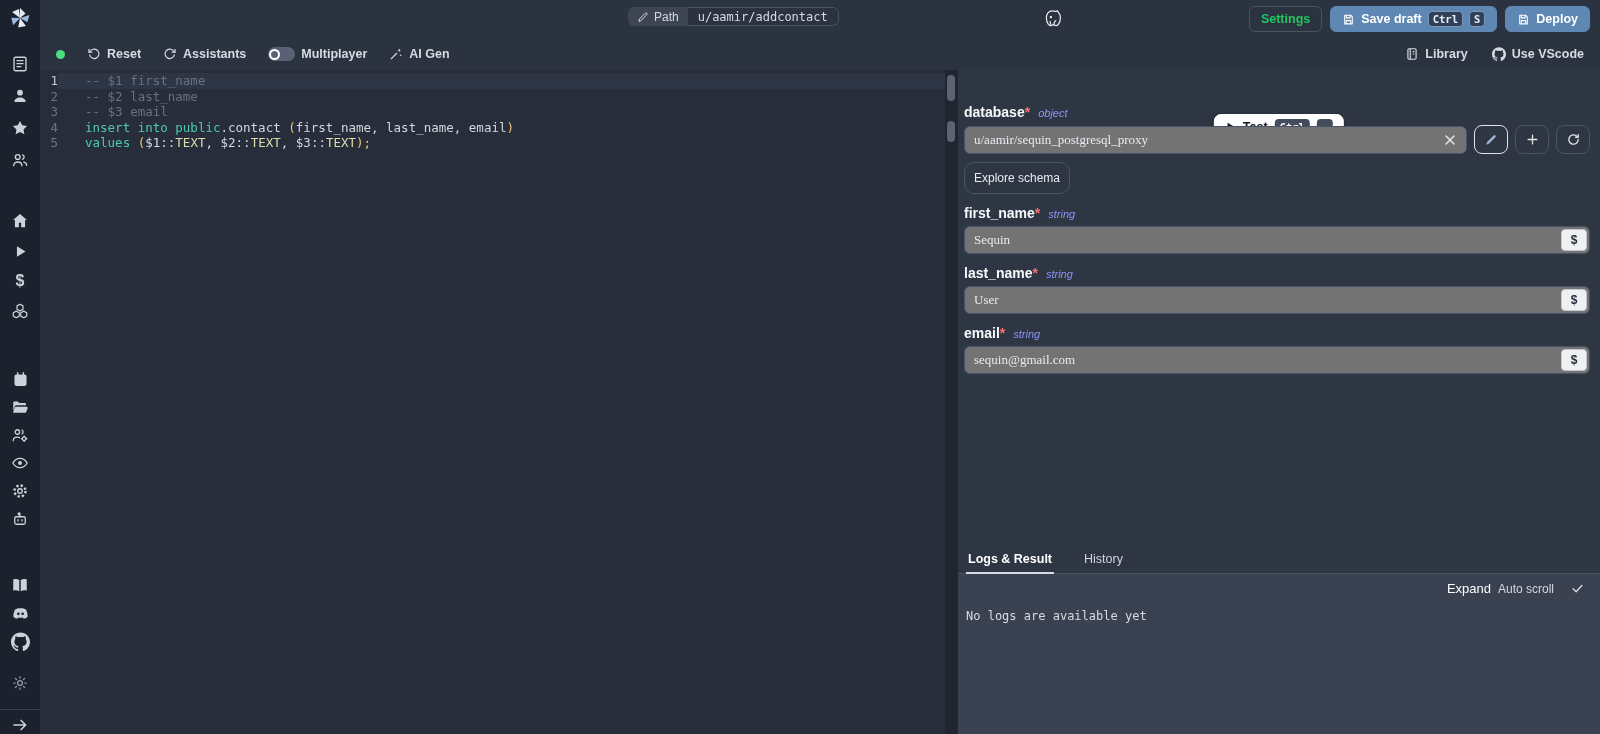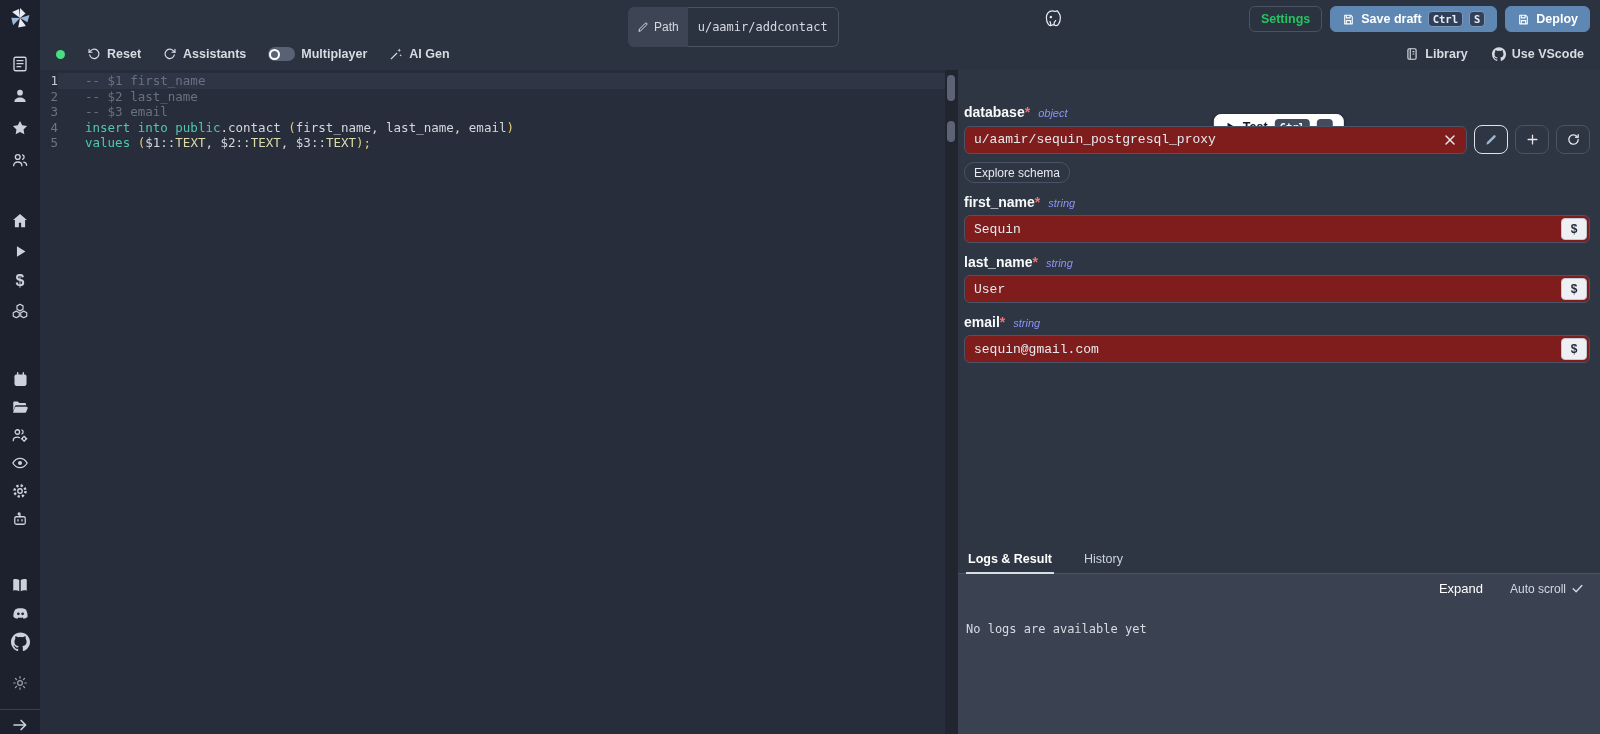--- a/index.html
+++ b/index.html
@@ -27,21 +27,21 @@
 
   
   .main { flex:1; display:flex; flex-direction:column; min-width:0; }
 
   .topbar { height:38px; background:#2b3240; display:flex; align-items:center;
     position:relative; padding-left:8px; flex-shrink:0; }
   .name-input { width:364px; height:25px; background:#262c39; border:1px solid #4a5264;
     border-radius:8px; color:#f3f4f6; font-size:13px; font-weight:600; padding:0 10px;
     outline:none; font-family:"Liberation Sans",sans-serif; }
   .path-group { position:absolute; left:588px; top:7px; display:flex; align-items:stretch;
-    height:40px; border-radius:6px; overflow:hidden; font-size:12px; cursor:pointer; }
+    height:19px; border-radius:6px; overflow:hidden; font-size:12px; cursor:pointer; }
   .path-left { display:flex; align-items:center; gap:5px; background:#3d4554; color:#d6dae2;
     padding:0 9px; }
   .path-right { display:flex; align-items:center; background:#2b3240; border:1px solid #4a5264;
     border-left:none; border-radius:0 6px 6px 0; color:#d6dae2; padding:0 10px; font-size:12px; }
   .pg-logo { position:absolute; left:1002px; top:8px; width:21px; height:21px; color:#e8ebf0; }
   .topbar-right { margin-left:auto; display:flex; align-items:center; gap:8px; padding-right:10px; }
   .btn { display:inline-flex; align-items:center; gap:6px; height:26px; border-radius:6px;
     font-size:12.5px; font-weight:600; padding:0 11px; cursor:pointer; border:1px solid transparent; }
   .btn-outline { border-color:#4a5264; background:transparent; color:#22c55e;margin-left:32px; }
   .btn-blue { background:#5e87b3; color:#ffffff; border-color:#5e87b3; }
@@ -91,43 +91,43 @@
     font-size:10.5px; padding:0 5px; height:16px; display:inline-flex; align-items:center; }
   .fields { padding:0 10px 0 6px; flex-shrink:0; }
   .flabel { display:flex; align-items:baseline; gap:8px; margin-bottom:5px; }
   .fname { font-size:14px; font-weight:700; color:#f9fafb; }
   .req { color:#f87171; font-weight:700; }
   .ftype { font-size:11px; font-style:italic; color:#8b95f6; }
   .field { margin-top:11px; }
   .field:first-child { margin-top:0; }
   .inrow { display:flex; gap:7px; align-items:center; }
   .inwrap { position:relative; flex:1; }
-  .tinput { width:100%; height:28px; background:#7f1d1d; border:1px solid #4b5366; border-radius:6px;
-    color:#e7eaef; font-size:13px; padding:0 40px 0 9px; outline:none; font-family:Liberation Mono, monospace; }
+  .tinput { width:100%; height:28px; background:#737373; border:1px solid #4b5366; border-radius:6px;
+    color:#e7eaef; font-size:13px; padding:0 40px 0 9px; outline:none; font-family:Liberation Serif, serif; }
   .in-x { position:absolute; right:9px; top:6px; width:16px; height:16px; color:#e5e7eb; cursor:pointer; }
   .sq-btn { width:34px; height:29px; border-radius:8px; border:1px solid #4a5264; background:transparent;
     display:flex; align-items:center; justify-content:center; color:#e5e7eb; cursor:pointer; flex-shrink:0; }
   .sq-edit { border:1px solid #dfe3ea; color:#9db4d4; }
   .dollar-btn { position:absolute; right:3px; top:3px; width:26px; height:22px; background:#eef0f3;
     border:1px solid #c3c9d2; border-radius:4px; color:#1f2937; font-size:12px; font-weight:700;
     display:flex; align-items:center; justify-content:center; cursor:pointer; }
-  .explore-btn { margin-top:8px; height:21px; display:inline-flex; align-items:center; padding:0 9px;
+  .explore-btn { margin-top:8px; height:32px; display:inline-flex; align-items:center; padding:0 9px;
     border:1px solid #4a5264; border-radius:10px; background:transparent; color:#e7eaef; font-size:12px;
     cursor:pointer; }
 
   .spacer { flex:1; }
   .tabs { display:flex; gap:28px; padding-left:8px; border-bottom:1px solid #4a5264; flex-shrink:0; }
   .tab { font-size:12.5px; padding:4px 2px 6px; color:#cfd4dd; cursor:pointer;
     border-bottom:2px solid transparent; margin-bottom:-1px; }
   .tab.active { color:#ffffff; border-bottom-color:#d8dce3; font-weight:600; }
   .logs { height:160px; background:#3a4150; flex-shrink:0; padding:7px 16px 0 8px; }
   .logs-head { display:flex; justify-content:flex-end; align-items:center; gap:7px; }
   .expand { font-size:13px; font-weight:400; color:#ffffff; cursor:pointer; }
-  .autoscroll { font-size:12px; color:#d3d8e0; cursor:pointer; display:flex; align-items:center; gap:5px;margin-left:20px; }
-  .logs-body { margin-top:26px; font-size:12px; color:#d7dbe2; }
+  .autoscroll { font-size:12px; color:#d3d8e0; cursor:pointer; display:flex; align-items:center; gap:17px; }
+  .logs-body { margin-top:13px; font-size:12px; color:#d7dbe2; }
   .result { flex:1; background:#2b3140; border-top:1px solid #4a5264; padding:6px 8px; font-size:13px;
     color:#c9cfd9; }
 
   svg { display:block; }
 </style>
 </head>
 <body>
 
 <div class="app">
 

